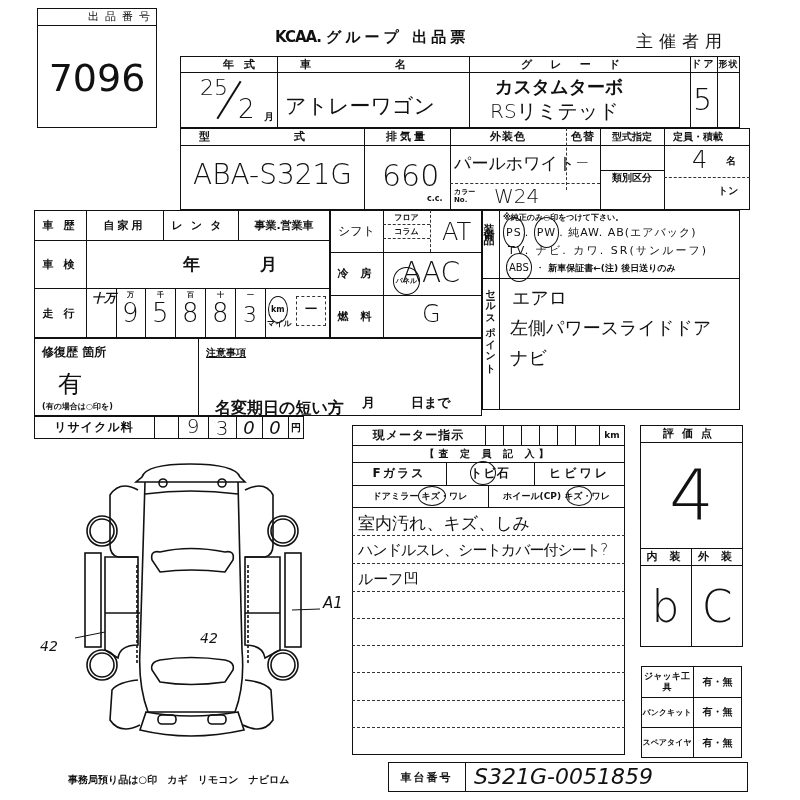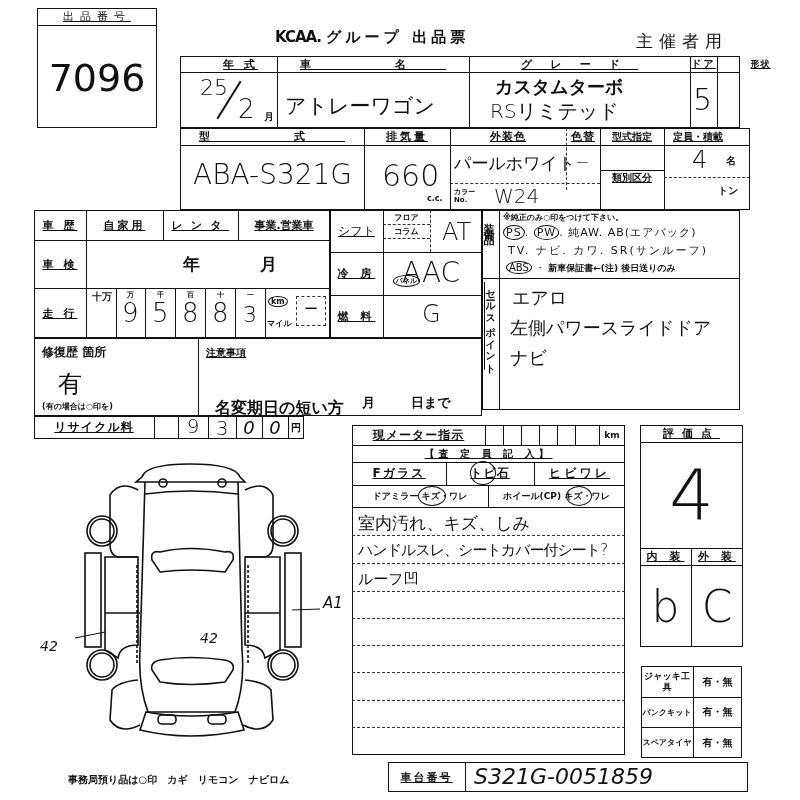--- a/index.html
+++ b/index.html
@@ -1,27 +1,27 @@
 <!DOCTYPE html>
 <html><head>
 <meta charset="utf-8">
 <style>
   * { box-sizing: border-box; margin: 0; padding: 0; }
   body { width: 800px; height: 800px; background: #ffffff; position: relative; overflow: hidden;
          font-family: "DejaVu Sans", sans-serif; color: #111; }
   .abs { position: absolute; }
   .box { position: absolute; border: 1.5px solid #111; }
-  .lbl { font-weight: bold; font-size: 11px; letter-spacing: 3px; text-align: center; text-decoration: underline; }
+  .lbl { font-weight: bold; font-size: 11px; letter-spacing: 3px; text-align: right; }
   .hand { font-family: "DejaVu Sans", sans-serif; font-weight: 300; color: #111; }
   .hline { position: absolute; border-top: 1.5px solid #111; }
   .vline { position: absolute; border-left: 1.5px solid #111; }
   .dash { position: absolute; border-top: 1px dashed #333; }
   .dashv { position: absolute; border-left: 1px dashed #333; }
   .cell { position: absolute; display: flex; align-items: center; justify-content: center; }
-  .circle { border: 1.3px solid #111; border-radius: 50%; padding: 0 2px; }
+  .circle { border: 1.3px solid #111; border-radius: 50%; padding: 8px 2px; }
 </style>
 </head>
 <body>
 
 <div class="box" style="left:37px;top:8px;width:120px;height:120px;">
   <div class="lbl" style="border-bottom:1.5px solid #111;height:17px;line-height:15px;font-weight:normal;font-size:11px;letter-spacing:6px;">出品番号</div>
   <div style="text-align:center;font-size:38px;margin-top:30px;">7096</div>
 </div>
 
 <div class="abs" style="left:275px;top:28px;font-size:15px;font-weight:bold;letter-spacing:1px;">
@@ -32,21 +32,21 @@
 <div class="box" style="left:180px;top:56px;width:560px;height:72px;"></div>
 <div class="hline" style="left:180px;top:72px;width:560px;"></div>
 <div class="vline" style="left:277px;top:56px;height:72px;"></div>
 <div class="vline" style="left:469px;top:56px;height:72px;"></div>
 <div class="vline" style="left:690px;top:56px;height:72px;"></div>
 <div class="vline" style="left:717px;top:56px;height:72px;"></div>
 <div class="cell lbl" style="left:192px;top:56px;width:97px;height:16px;">年 式</div>
 <div class="cell lbl" style="left:277px;top:56px;width:192px;height:16px;letter-spacing:40px;">車 名</div>
 <div class="cell lbl" style="left:469px;top:56px;width:221px;height:16px;letter-spacing:18px;">グレード</div>
 <div class="cell lbl" style="left:690px;top:56px;width:27px;height:16px;font-size:10px;letter-spacing:2px;">ドア</div>
-<div class="cell lbl" style="left:717px;top:56px;width:23px;height:16px;font-size:9px;letter-spacing:1px;margin-left:32px;">形状</div>
+<div class="cell lbl" style="left:717px;top:56px;width:23px;height:16px;font-size:9px;letter-spacing:1px;">形状</div>
 <div class="abs hand" style="left:200px;top:75px;font-size:22px;">25</div>
 <div class="abs" style="left:228px;top:78px;width:2px;height:44px;background:#111;transform:rotate(32deg);"></div>
 <div class="abs hand" style="left:238px;top:94px;font-size:26px;">2</div>
 <div class="abs" style="left:264px;top:110px;font-size:10px;font-weight:bold;">月</div>
 <div class="abs hand" style="left:285px;top:92px;font-size:21px;">アトレーワゴン</div>
 <div class="abs hand" style="left:495px;top:75px;font-size:18px;font-weight:bold;">カスタムターボ</div>
 <div class="abs hand" style="left:490px;top:98px;font-size:20px;">RSリミテッド</div>
 <div class="abs hand" style="left:693px;top:82px;font-size:30px;">5</div>
 
 <div class="box" style="left:180px;top:128px;width:570px;height:82px;"></div>
@@ -90,21 +90,21 @@
 <div class="cell lbl" style="left:34px;top:240px;width:52px;height:48px;">車 検</div>
 <div class="abs" style="left:183px;top:253px;font-size:17px;font-weight:bold;">年</div>
 <div class="abs" style="left:260px;top:253px;font-size:17px;font-weight:bold;">月</div>
 <div class="cell lbl" style="left:34px;top:288px;width:52px;height:50px;">走 行</div>
 <div class="vline" style="left:116px;top:288px;height:50px;"></div>
 <div class="vline" style="left:145px;top:288px;height:50px;"></div>
 <div class="vline" style="left:175px;top:288px;height:50px;"></div>
 <div class="vline" style="left:205px;top:288px;height:50px;"></div>
 <div class="vline" style="left:235px;top:288px;height:50px;"></div>
 <div class="vline" style="left:265px;top:288px;height:50px;"></div>
-<div class="abs" style="left:92px;top:290px;font-size:10px;font-weight:bold;">十万</div>
+<div class="abs" style="left:92px;top:290px;font-size:12px;font-weight:bold;font-style:italic;">十万</div>
 <div class="abs" style="left:127px;top:290px;font-size:7px;font-weight:bold;">万</div>
 <div class="abs" style="left:157px;top:290px;font-size:7px;font-weight:bold;">千</div>
 <div class="abs" style="left:187px;top:290px;font-size:7px;font-weight:bold;">百</div>
 <div class="abs" style="left:217px;top:290px;font-size:7px;font-weight:bold;">十</div>
 <div class="abs" style="left:247px;top:290px;font-size:7px;font-weight:bold;">一</div>
 <div class="abs hand" style="left:122px;top:298px;font-size:26px;">9</div>
 <div class="abs hand" style="left:152px;top:298px;font-size:26px;">5</div>
 <div class="abs hand" style="left:182px;top:298px;font-size:26px;">8</div>
 <div class="abs hand" style="left:212px;top:298px;font-size:26px;">8</div>
 <div class="abs hand" style="left:243px;top:302px;font-size:22px;">3</div>

